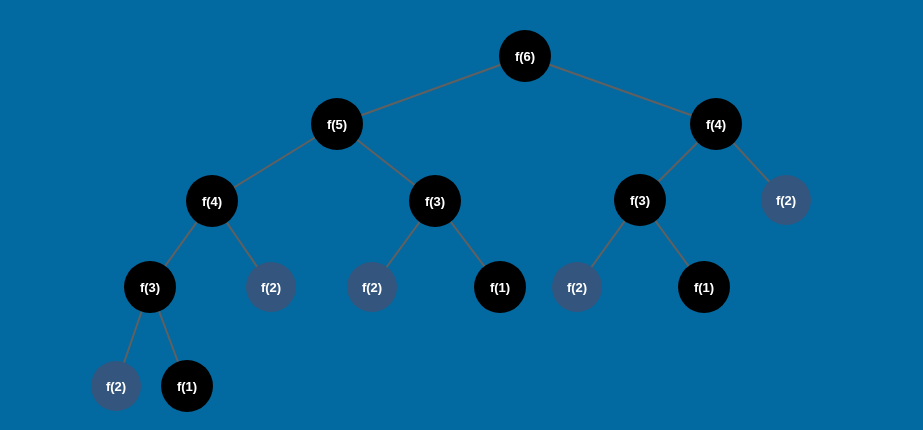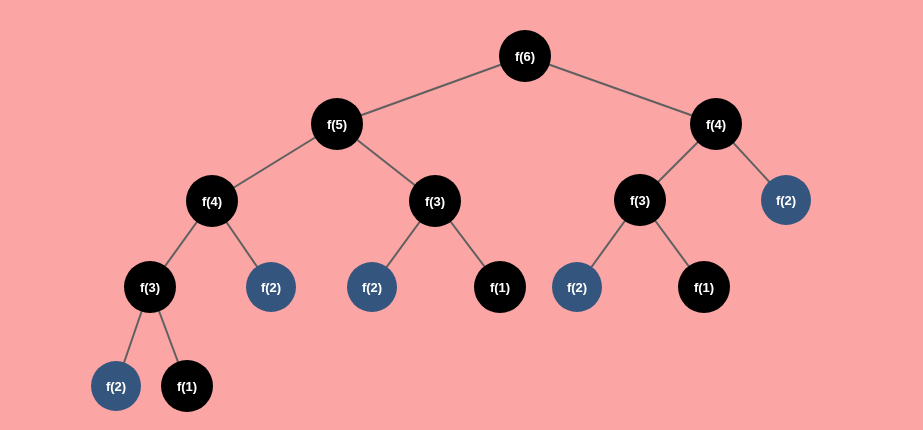--- a/index.html
+++ b/index.html
@@ -5,21 +5,21 @@
   html, body {
     margin: 0;
     padding: 0;
     background: #ffffff;
     font-family: "Liberation Sans", sans-serif;
   }
   .canvas-wrap {
     position: relative;
     width: 923px;
     height: 430px;
-    background: #fca5a5;
+    background: #0369a1;
     overflow: hidden;
   }
   svg {
     display: block;
   }
   .tree-edge {
     stroke-width: 2;
     fill: none;
   }
   .tree-node-circle {

